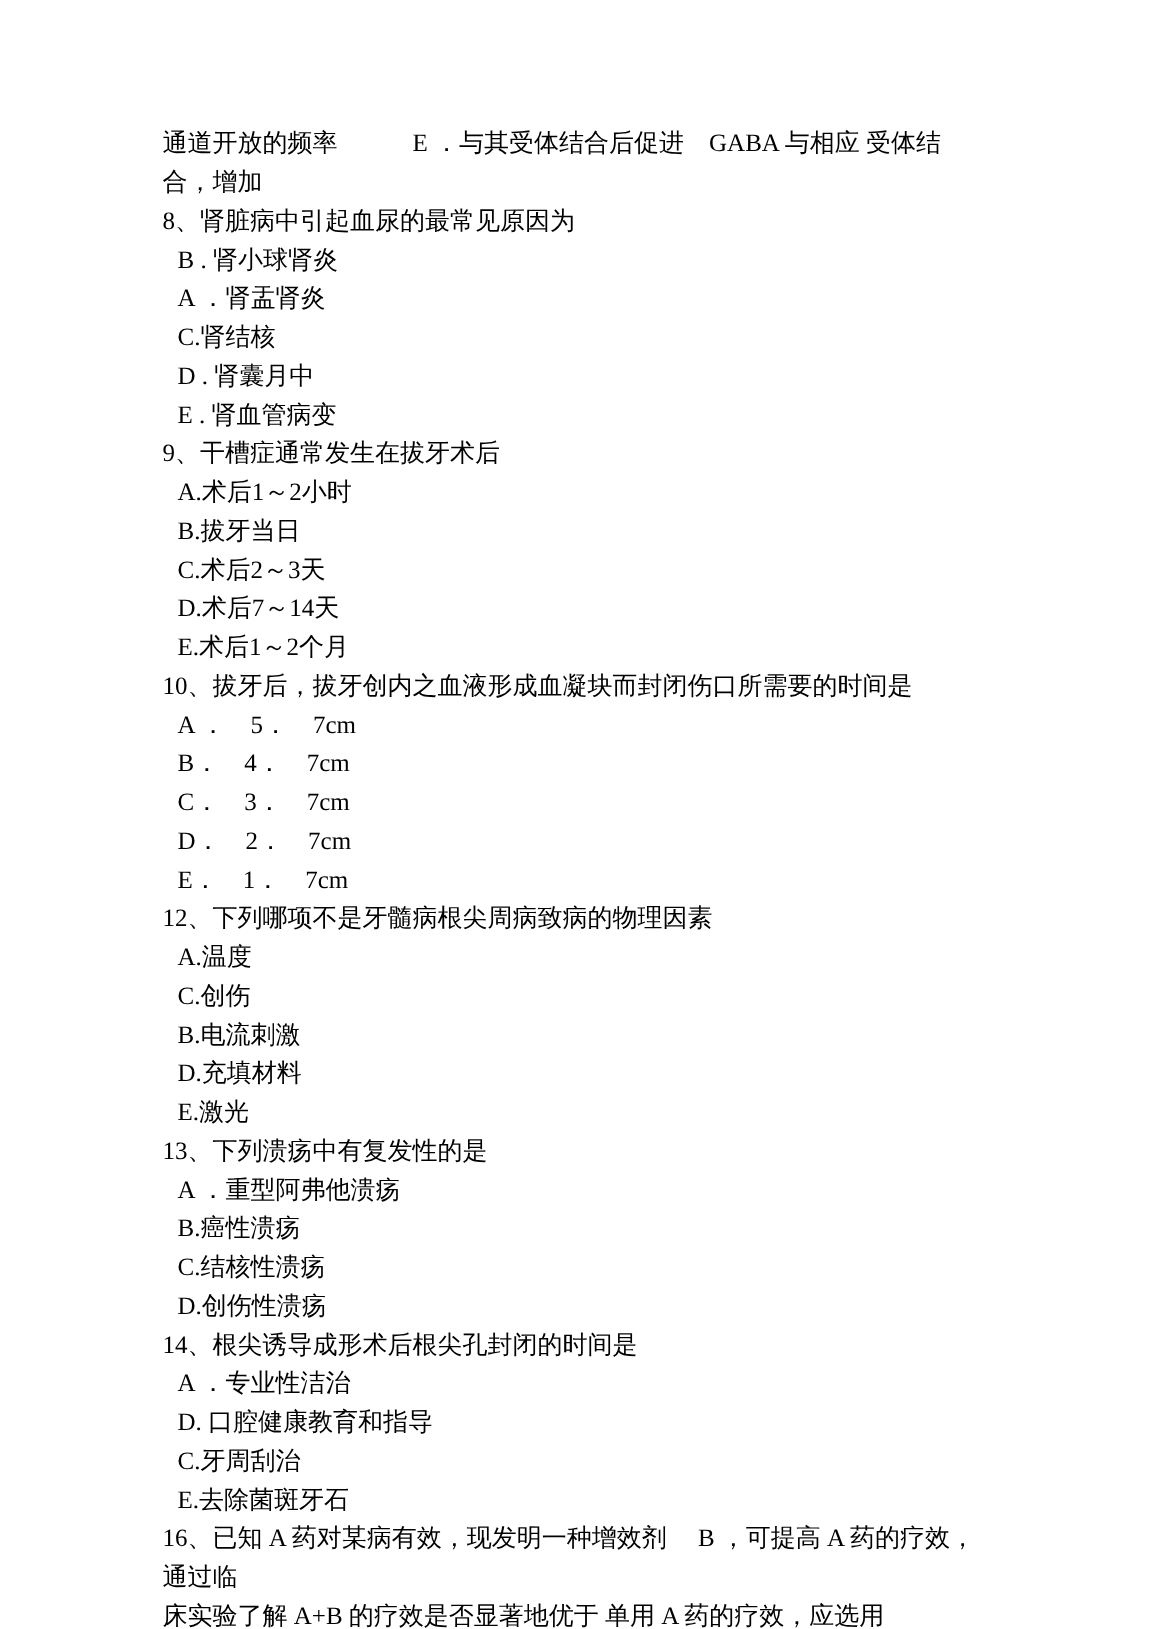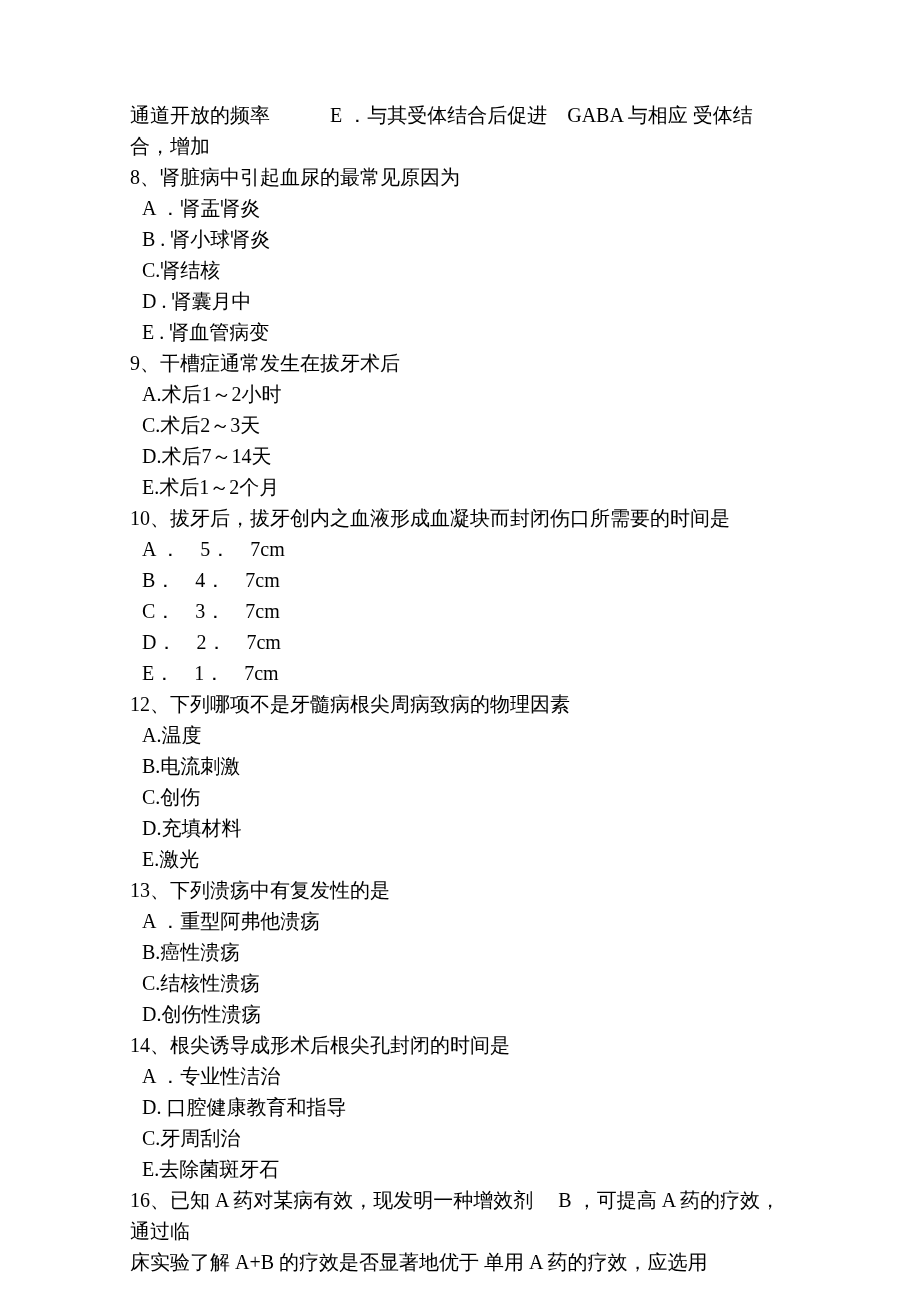--- a/index.html
+++ b/index.html
@@ -21,40 +21,41 @@
   .indent1 {
     padding-left: 12px;
   }
 </style>
 </head>
 <body>
 
 <div class="page" id="page-root">
     <span class="line">通道开放的频率　　　E ．与其受体结合后促进　GABA 与相应 受体结合，增加</span>
     <span class="line">8、肾脏病中引起血尿的最常见原因为</span>
+    <span class="line indent1">B . 肾小球肾炎</span>
     <span class="line indent1">A ．肾盂肾炎</span>
-    <span class="line indent1">B . 肾小球肾炎</span>
     <span class="line indent1">C.肾结核</span>
     <span class="line indent1">D . 肾囊月中</span>
     <span class="line indent1">E . 肾血管病变</span>
     <span class="line">9、干槽症通常发生在拔牙术后</span>
     <span class="line indent1">A.术后1～2小时</span>
+    <span class="line indent1">B.拔牙当日</span>
     <span class="line indent1">C.术后2～3天</span>
     <span class="line indent1">D.术后7～14天</span>
     <span class="line indent1">E.术后1～2个月</span>
     <span class="line">10、拔牙后，拔牙创内之血液形成血凝块而封闭伤口所需要的时间是</span>
     <span class="line indent1">A ．　5．　7cm</span>
     <span class="line indent1">B．　4．　7cm</span>
     <span class="line indent1">C．　3．　7cm</span>
     <span class="line indent1">D．　2．　7cm</span>
     <span class="line indent1">E．　1．　7cm</span>
     <span class="line">12、下列哪项不是牙髓病根尖周病致病的物理因素</span>
     <span class="line indent1">A.温度</span>
+    <span class="line indent1">C.创伤</span>
     <span class="line indent1">B.电流刺激</span>
-    <span class="line indent1">C.创伤</span>
     <span class="line indent1">D.充填材料</span>
     <span class="line indent1">E.激光</span>
     <span class="line">13、下列溃疡中有复发性的是</span>
     <span class="line indent1">A ．重型阿弗他溃疡</span>
     <span class="line indent1">B.癌性溃疡</span>
     <span class="line indent1">C.结核性溃疡</span>
     <span class="line indent1">D.创伤性溃疡</span>
     <span class="line">14、根尖诱导成形术后根尖孔封闭的时间是</span>
     <span class="line indent1">A ．专业性洁治</span>
     <span class="line indent1">D. 口腔健康教育和指导</span>

